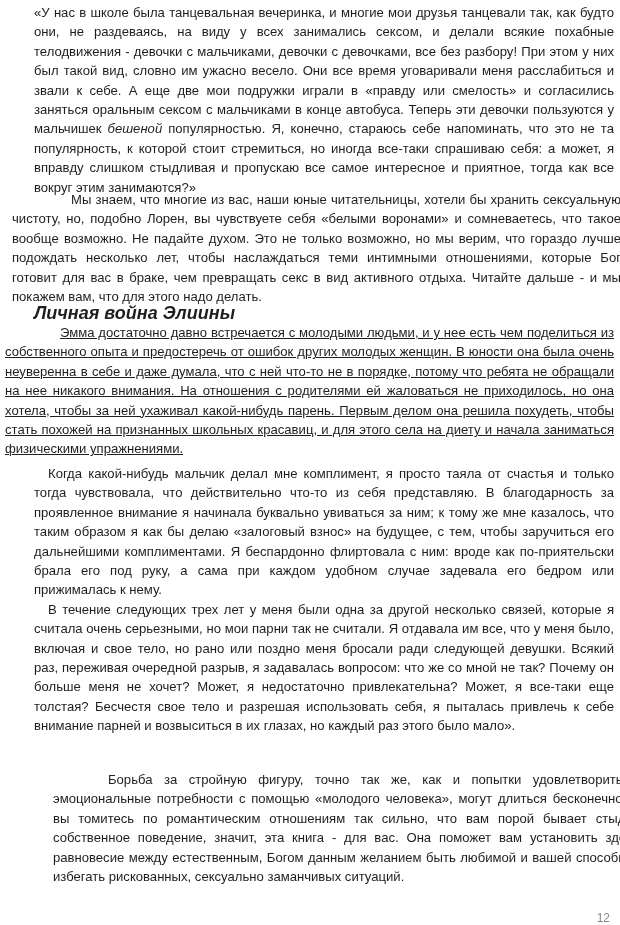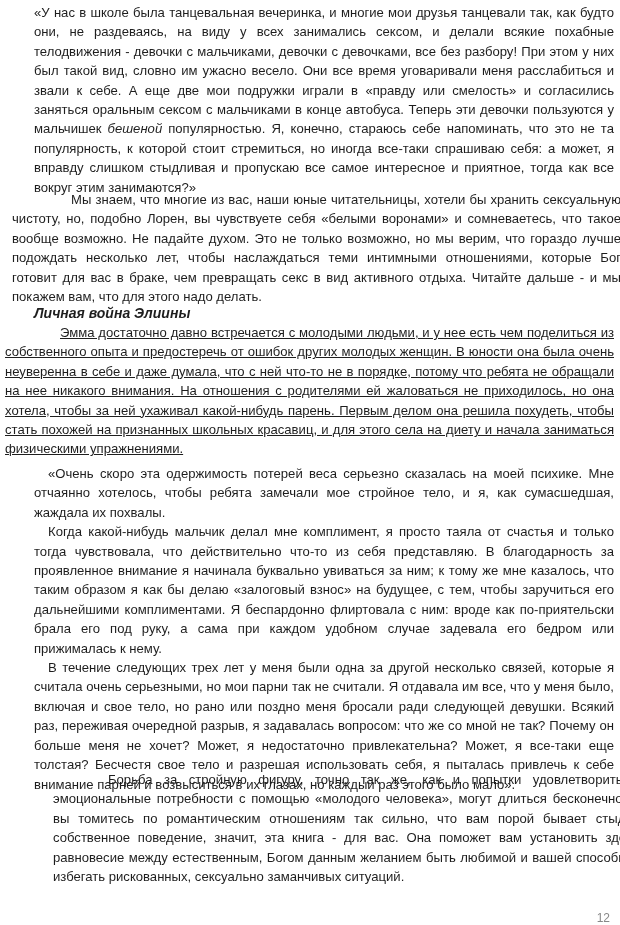--- a/index.html
+++ b/index.html
@@ -9,21 +9,21 @@
       font-family: "Liberation Sans", sans-serif;
       font-size: 13.1px; line-height: 19.4px; color: #1e1e1e;
     }
     .block { position: absolute; text-align: justify; }
     .block p { margin: 0; }
     .quote1 { left: 34px; top: 3px; width: 580px; }
     .para1 { left: 12px; top: 190px; width: 609px; }
     .para1 p { text-indent: 59px; }
     .heading {
       position: absolute; left: 34px; top: 304px;
-      font-weight: bold; font-style: italic; font-size: 14px;
+      font-weight: bold; font-style: italic; font-size: 18px;
     }
     .para2 { left: 5px; top: 323px; width: 609px; text-decoration: underline; }
     .para2 p { text-indent: 55px; }
     .quote2 { left: 34px; top: 464px; width: 580px; }
     .quote2 p { text-indent: 14px; }
     .para3 { left: 21px; top: 770px; width: 609px; margin-left: 32px; }
     .para3 p { text-indent: 55px; }
     .page-number {
       position: absolute; right: 10px; top: 909px;
       font-size: 12px; color: #888888;
@@ -44,21 +44,20 @@
     <p>Мы знаем, что многие из вас, наши юные читательницы, хотели бы хранить сексуальную чистоту, но, подобно Лорен, вы чувствуете себя «белыми воронами» и сомневаетесь, что такое вообще возможно. Не падайте духом. Это не только возможно, но мы верим, что гораздо лучше подождать несколько лет, чтобы наслаждаться теми интимными отношениями, которые Бог готовит для вас в браке, чем превращать секс в вид активного отдыха. Читайте дальше - и мы покажем вам, что для этого надо делать.</p>
   </div>
 
   <div class="heading">Личная война Элиины</div>
 
   <div class="block para2">
     <p>Эмма достаточно давно встречается с молодыми людьми, и у нее есть чем поделиться из собственного опыта и предостеречь от ошибок других молодых женщин. В юности она была очень неуверенна в себе и даже думала, что с ней что-то не в порядке, потому что ребята не обращали на нее никакого внимания. На отношения с родителями ей жаловаться не приходилось, но она хотела, чтобы за ней ухаживал какой-нибудь парень. Первым делом она решила похудеть, чтобы стать похожей на признанных школьных красавиц, и для этого села на диету и начала заниматься физическими упражнениями.</p>
   </div>
 
   <div class="block quote2">
-    <p>«Очень скоро эта одержимость потерей веса серьезно сказалась на моей психике. Мне отчаянно хотелось, чтобы ребята замечали мое стройное тело, и я, как сумасшедшая, жаждала их похвалы.</p>
     <p>Когда какой-нибудь мальчик делал мне комплимент, я просто таяла от счастья и только тогда чувствовала, что действительно что-то из себя представляю. В благодарность за проявленное внимание я начинала буквально увиваться за ним; к тому же мне казалось, что таким образом я как бы делаю «залоговый взнос» на будущее, с тем, чтобы заручиться его дальнейшими комплиментами. Я беспардонно флиртовала с ним: вроде как по-приятельски брала его под руку, а сама при каждом удобном случае задевала его бедром или прижималась к нему.</p>
     <p>В течение следующих трех лет у меня были одна за другой несколько связей, которые я считала очень серьезными, но мои парни так не считали. Я отдавала им все, что у меня было, включая и свое тело, но рано или поздно меня бросали ради следующей девушки. Всякий раз, переживая очередной разрыв, я задавалась вопросом: что же со мной не так? Почему он больше меня не хочет? Может, я недостаточно привлекательна? Может, я все-таки еще толстая? Бесчестя свое тело и разрешая использовать себя, я пыталась привлечь к себе внимание парней и возвыситься в их глазах, но каждый раз этого было мало».</p>
   </div>
 
   <div class="block para3">
     <p>Борьба за стройную фигуру, точно так же, как и попытки удовлетворить свои эмоциональные потребности с помощью «молодого человека», могут длиться бесконечно. Если вы томитесь по романтическим отношениям так сильно, что вам порой бывает стыдно за собственное поведение, значит, эта книга - для вас. Она поможет вам установить здоровое равновесие между естественным, Богом данным желанием быть любимой и вашей способностью избегать рискованных, сексуально заманчивых ситуаций.</p>
   </div>
 
   <div class="page-number">12</div>
 </div>

